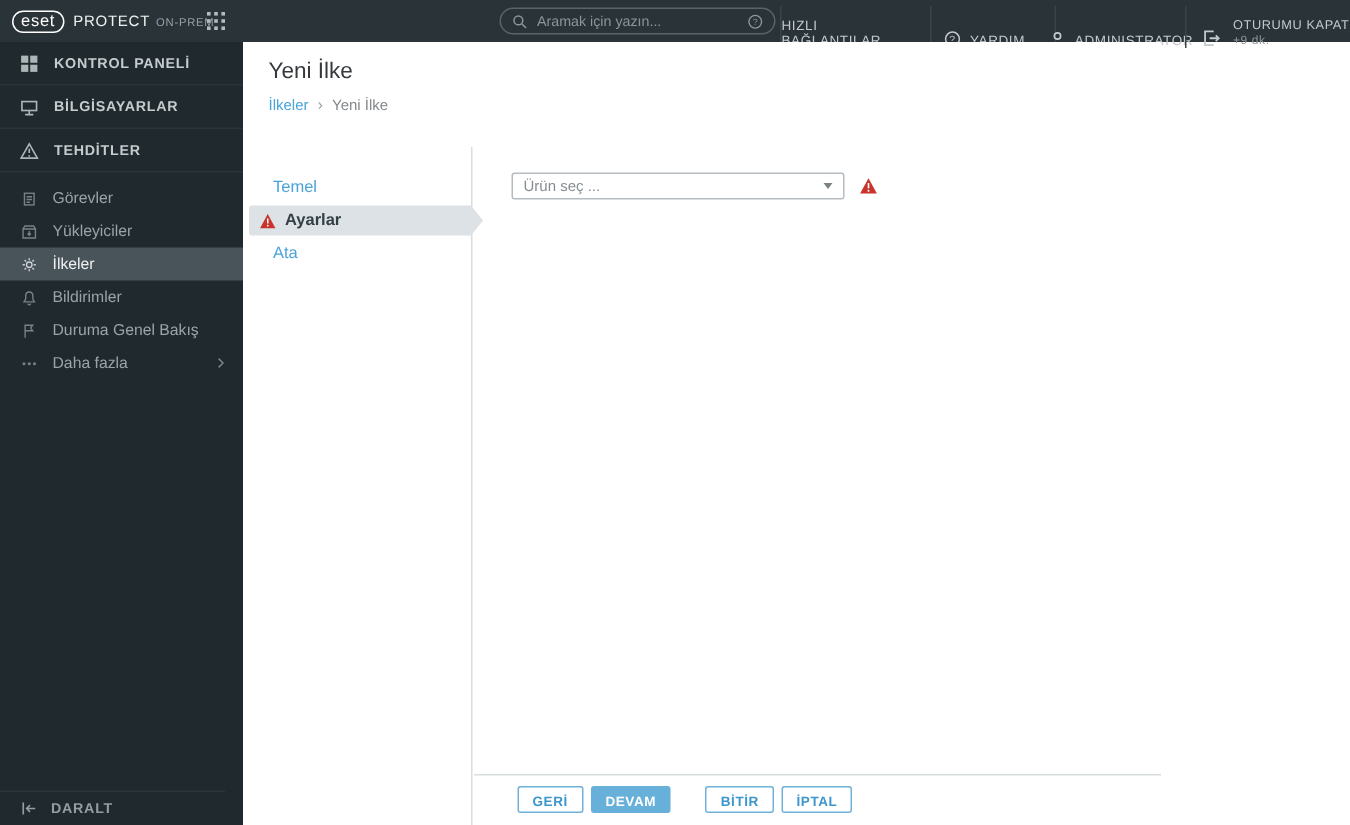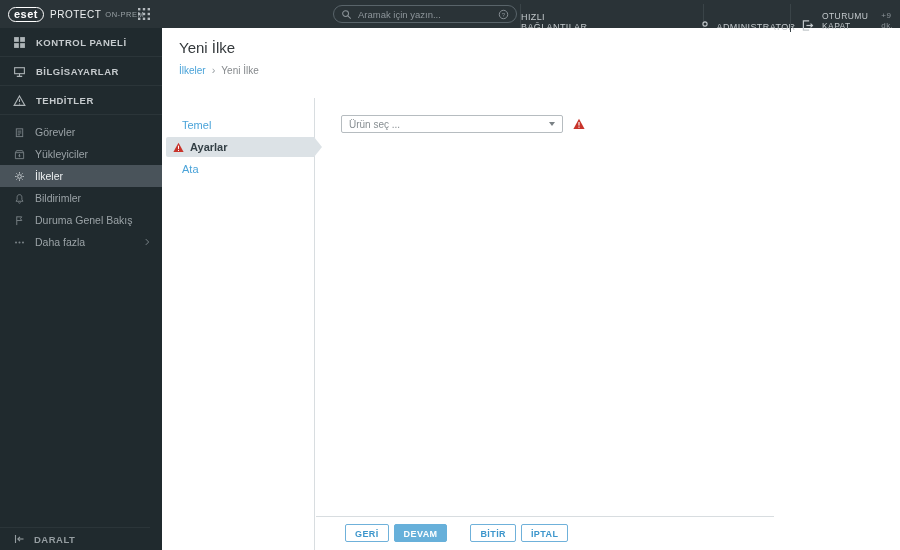--- a/index.html
+++ b/index.html
@@ -4,36 +4,36 @@
 <style>
   *{margin:0;padding:0;box-sizing:border-box}
   html,body{width:900px;height:550px;overflow:hidden;background:#fff;
     font-family:"Liberation Sans",sans-serif;-webkit-font-smoothing:antialiased}
 
   
   .topbar{position:absolute;left:0;top:0;width:900px;height:28px;
     background:var(--topbar_bg,#2a3337);color:#c3c9cc}
   .brand{position:absolute;left:8px;top:0;height:28px;display:flex;align-items:center;gap:6px}
   .logo-pill{border:1.5px solid #fff;border-radius:9px;padding:0 5px;height:15px;line-height:13px;
-    font-size:11px;font-weight:bold;color:#fff;letter-spacing:.5px}
+    font-size:11px;font-weight:normal;color:#fff;letter-spacing:.5px}
   .product{font-size:10px;font-weight:normal;color:#eef1f2;letter-spacing:.5px}
   .edition{font-size:7.5px;color:#98a0a4;letter-spacing:.5px;margin-left:-2px}
   .appgrid{position:absolute;left:138px;top:8px;color:#b4babd;cursor:pointer}
   .searchbox{position:absolute;left:333px;top:5px;width:184px;height:18px;border:1px solid #59646a;
     border-radius:9px;display:flex;align-items:center;gap:6px;padding:0 7px;color:#8d959a}
   .searchbox input{flex:1;background:transparent;border:none;outline:none;color:#b4babd;
     font-size:9.5px;font-family:"Liberation Sans",sans-serif;min-width:0}
   .searchbox input::placeholder{color:#8d959a}
   .tb-item{position:absolute;top:4px;height:28px;display:flex;align-items:flex-end;justify-content:center;
     gap:6px;font-size:9px;letter-spacing:.4px;color:#c3c9cc;border-left:1px solid #3a4448;cursor:pointer}
   .tb-quick{left:520px;width:100px}
   .tb-help{left:620px;width:83px}
   .tb-user{left:703px;width:87px}
   .tb-logout{left:790px;width:110px;justify-content:flex-start;padding-left:10px;gap:8px}
-  .lo-lines{display:flex;flex-direction:row;line-height:1.25}
+  .lo-lines{display:flex;flex-direction:column;line-height:1.25}
   .lo-label{font-size:8.5px}
   .lo-timer{font-size:8px;color:#8d959a}
   .caret{width:0;height:0;border-left:3.5px solid transparent;border-right:3.5px solid transparent;
     border-top:4px solid #9aa2a6;display:inline-block}
 
   
   .sidebar{position:absolute;left:0;top:28px;width:162px;height:522px;background:var(--sidebar_bg,#202a2e)}
   .pitem{height:29px;display:flex;align-items:center;gap:10px;padding-left:13px;
     border-bottom:1px solid #2b3539;cursor:pointer}
   .pitem .icn{color:#aeb5b8;display:flex}
@@ -122,20 +122,30 @@
       <svg width="11" height="11" viewBox="0 0 12 12" fill="none" stroke="currentColor" stroke-width="1">
           <circle cx="6" cy="6" r="4.6"></circle>
           <text x="6" y="8.3" font-size="6.5" text-anchor="middle" fill="currentColor" stroke="none" font-family="Liberation Sans,sans-serif">?</text>
         </svg>
     </span>
   </div>
   <div class="tb-item tb-quick">
     <span>HIZLI BAĞLANTILAR</span>
     <i class="caret"></i>
   </div>
+  <div class="tb-item tb-help">
+    <span>
+      <svg width="12" height="12" viewBox="0 0 12 12" fill="none" stroke="currentColor" stroke-width="1">
+          <circle cx="6" cy="6" r="4.6"></circle>
+          <text x="6" y="8.4" font-size="7" text-anchor="middle" fill="currentColor" stroke="none" font-family="Liberation Sans,sans-serif">?</text>
+        </svg>
+    </span>
+    <span>YARDIM</span>
+    <i class="caret"></i>
+  </div>
   <div class="tb-item tb-user">
     <span>
       <svg width="12" height="12" viewBox="0 0 12 12" fill="none" stroke="currentColor" stroke-width="1.1">
           <circle cx="6" cy="4" r="2.1"></circle>
           <path d="M1.8 10.6c.4-2.8 8-2.8 8.4 0"></path>
         </svg>
     </span>
     <span>ADMINISTRATOR</span>
   </div>
   <div class="tb-item tb-logout">

